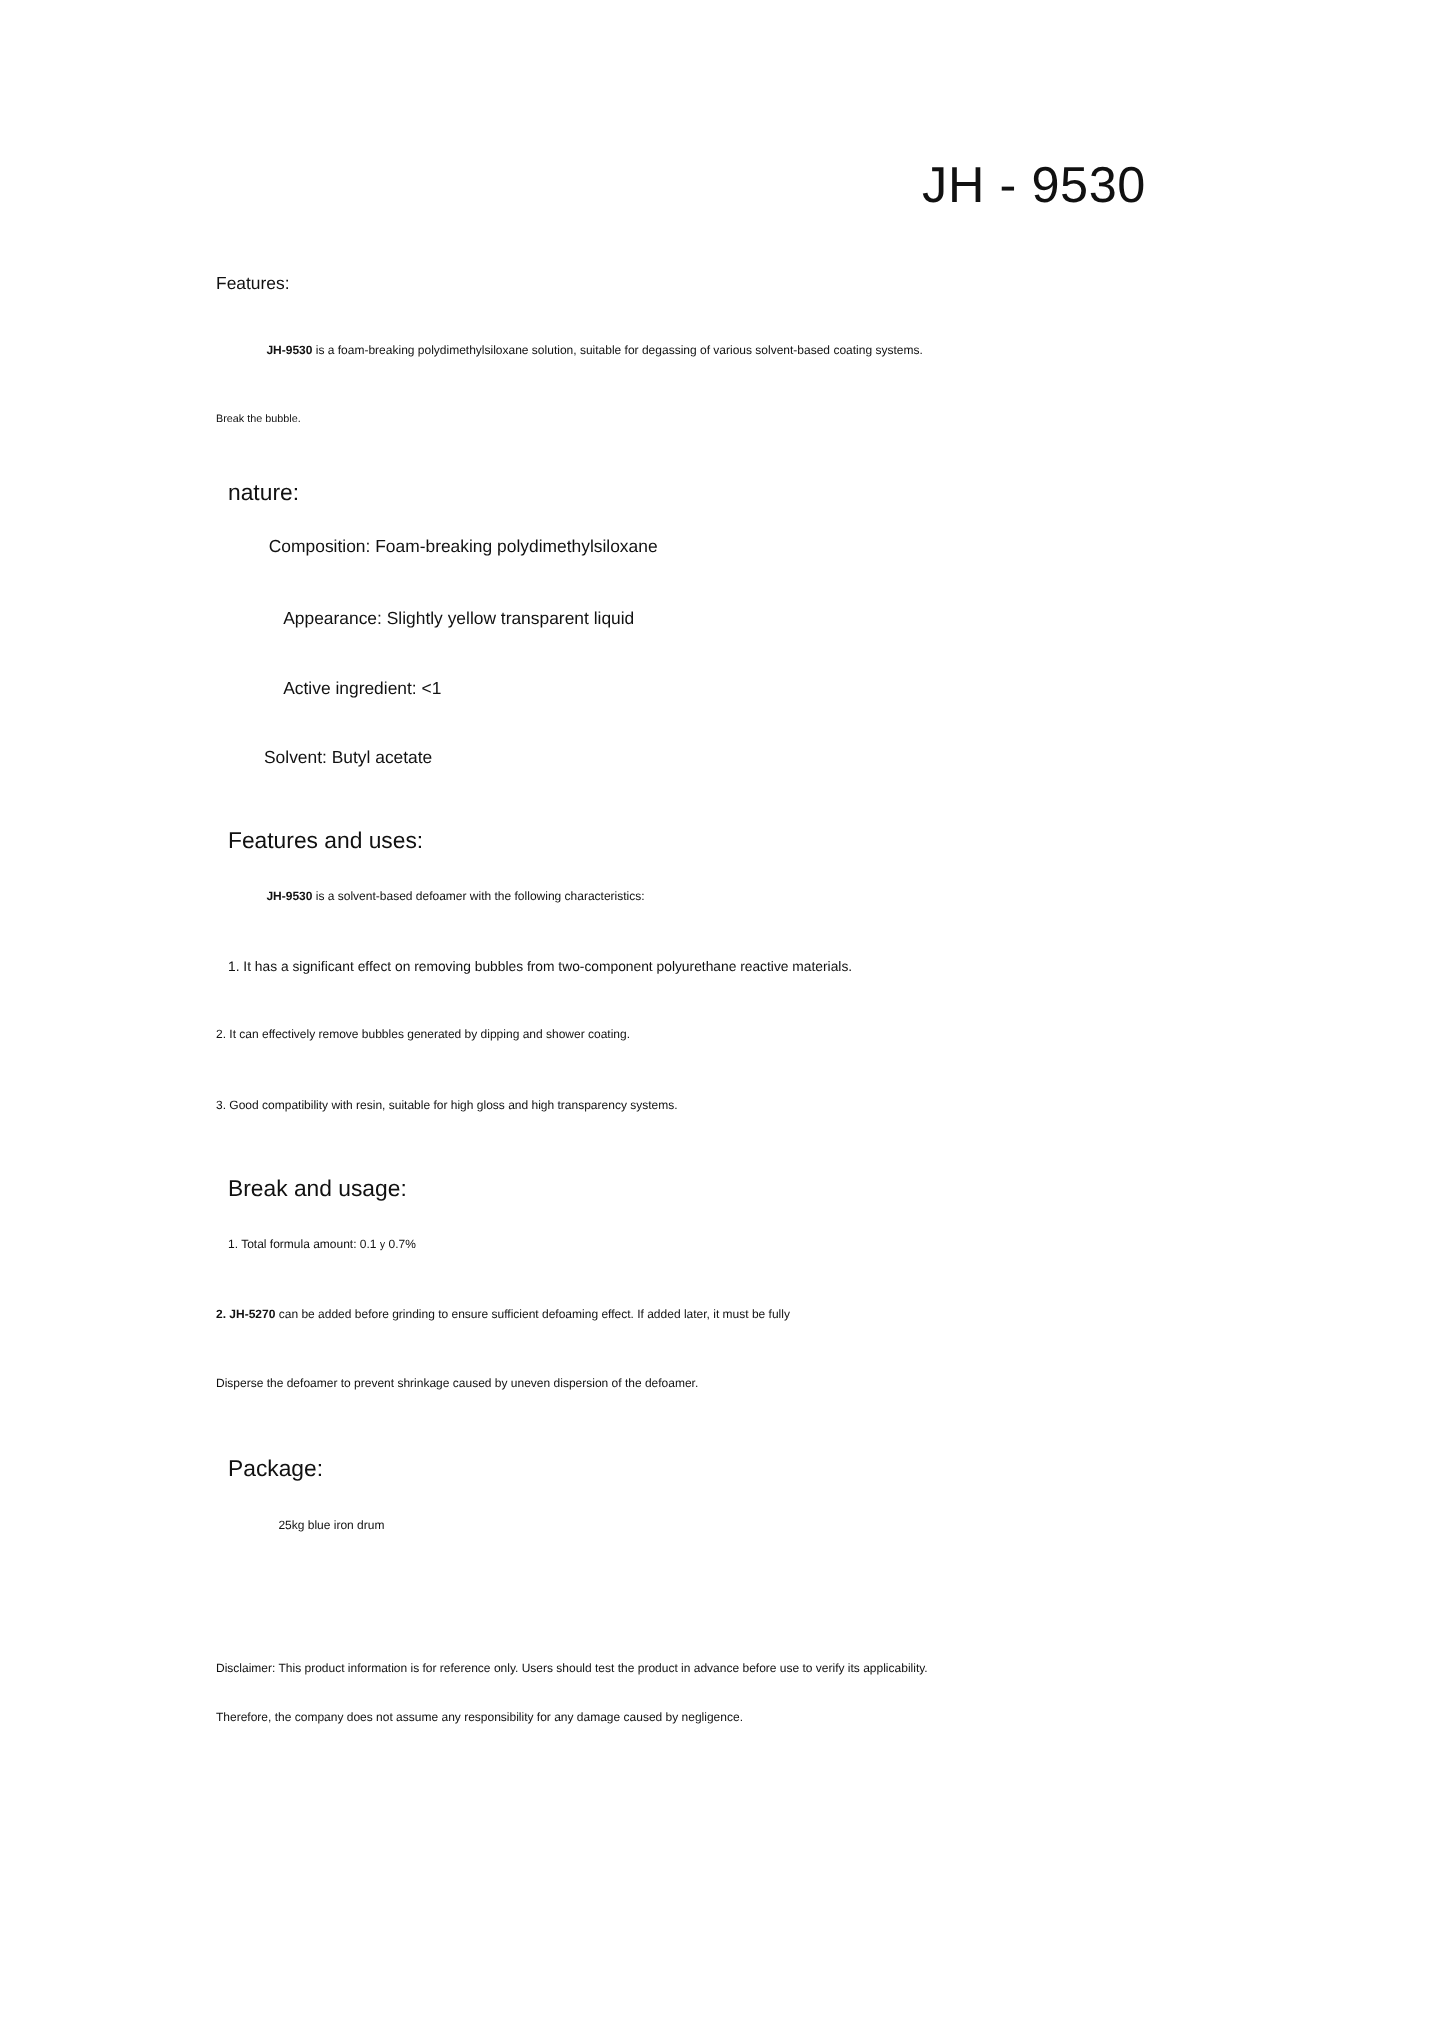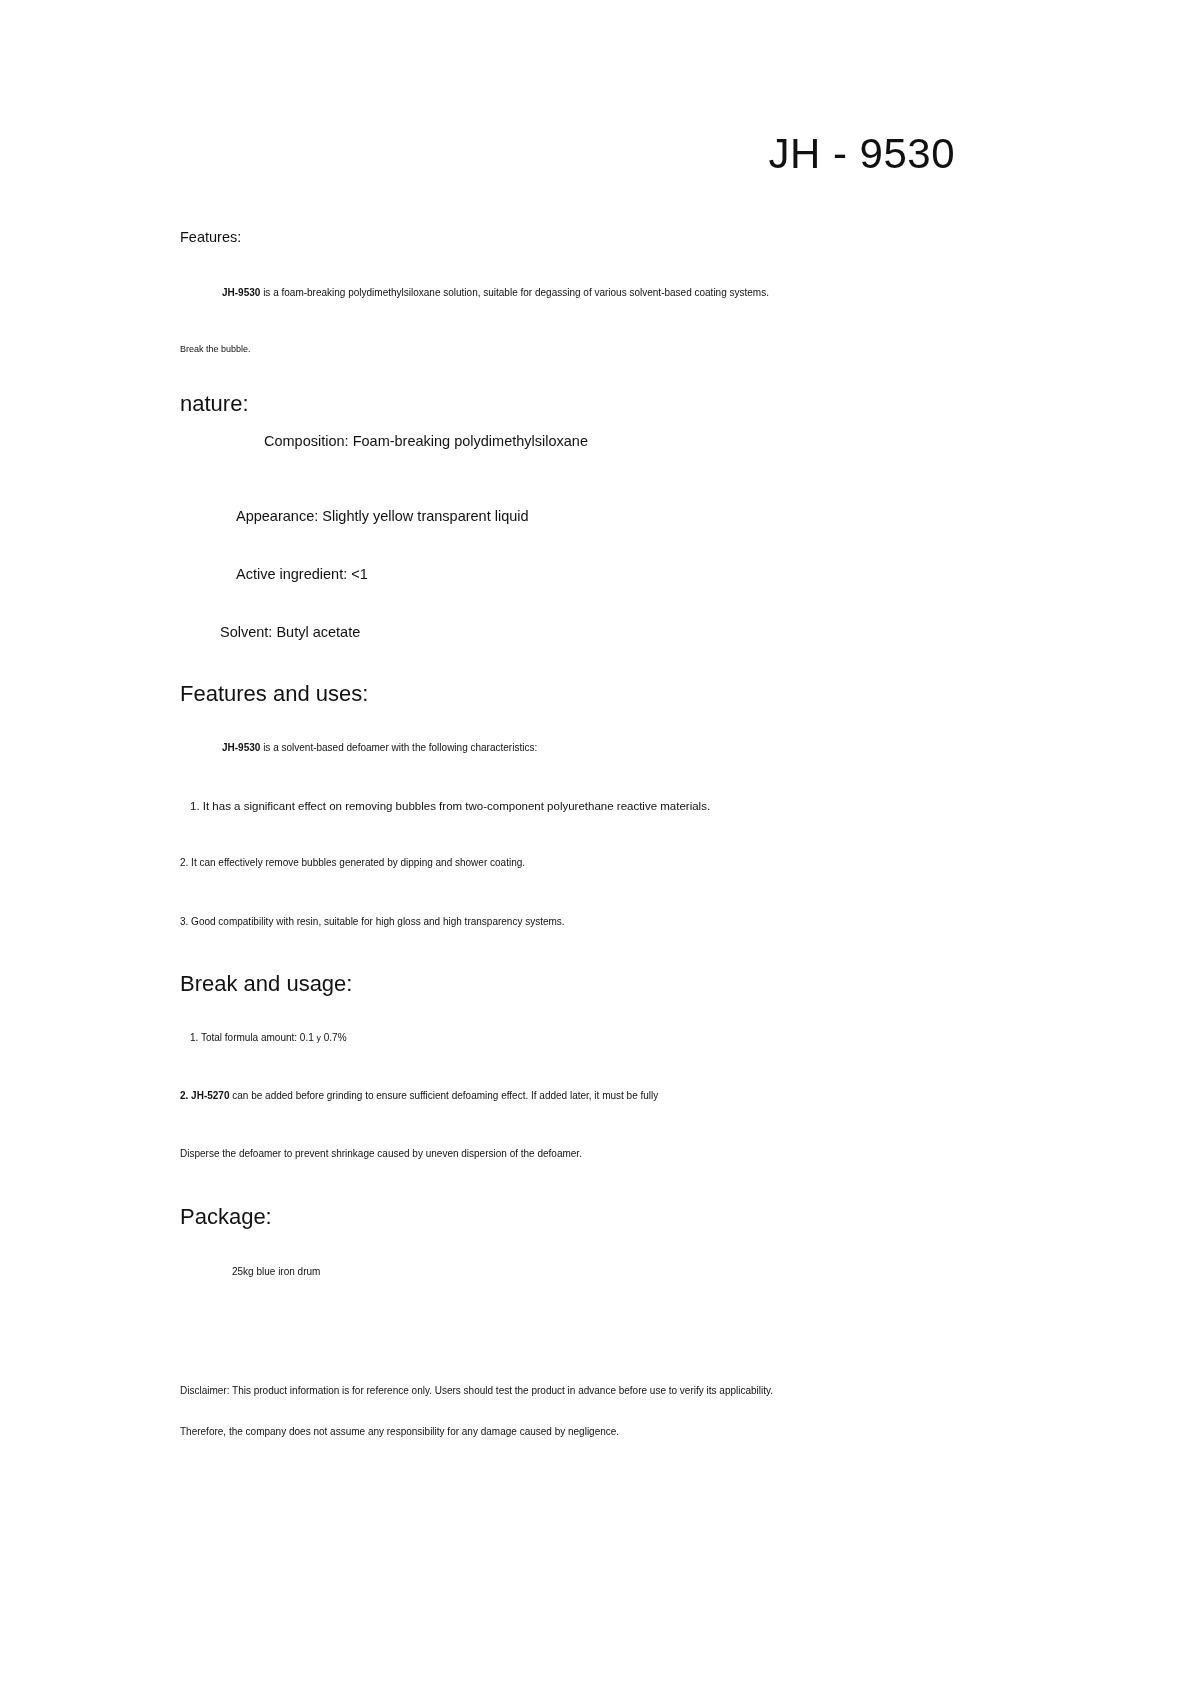--- a/index.html
+++ b/index.html
@@ -31,24 +31,24 @@
     white-space: nowrap;
     color: #111;
   }
   .content {
     position: absolute;
     left: 180px;
     top: 228px;
     width: 840px;
   }
   .sec-head {
-    font-size: 22px;
+    font-size: 19px;
     font-weight: 400;
     color: #111;
-    margin: 0;
+    margin: 10px;
   }
   .lbl {
     font-size: 14.5px;
     color: #111;
   }
   .para {
     font-size: 10px;
     color: #111;
     line-height: 1.5;
   }
@@ -59,21 +59,21 @@
     font-size: 9px;
     color: #111;
   }
 
   
   .row { position: absolute; left: 0; width: 860px; }
   .r-overview      { top: 0px; }
   .r-overview-body { top: 57px; margin-left: 42px; }
   .r-break         { top: 116px; }
   .r-nature        { top: 163px; }
-  .r-nature-1      { top: 205px; margin-left: 84px; }
+  .r-nature-1      { top: 220px; margin-left: 44px; }
   .r-nature-2      { top: 280px; margin-left: 56px; }
   .r-nature-3      { top: 338px; margin-left: 56px; }
   .r-nature-4      { top: 396px; margin-left: 40px; }
   .r-features      { top: 453px; }
   .r-features-body { top: 512px; margin-left: 42px; }
   .r-feat-1        { top: 570px; margin-left: 10px; font-size: 11.5px; }
   .r-feat-2        { top: 627px; }
   .r-feat-3        { top: 686px; }
   .r-dosage        { top: 743px; }
   .r-dose-1        { top: 802px; margin-left: 10px; }

